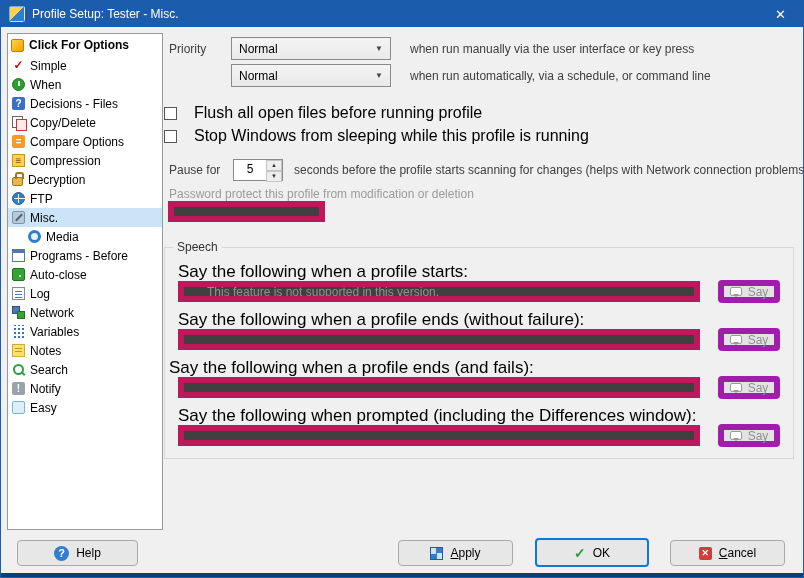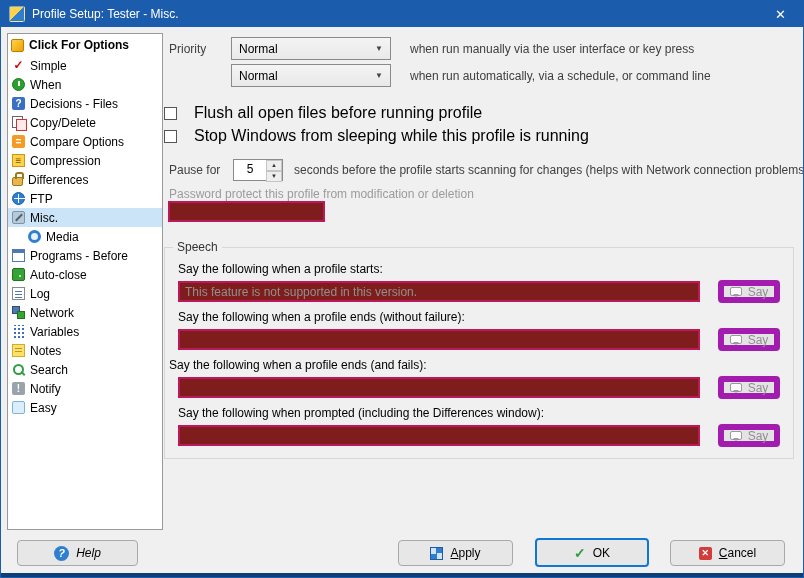--- a/index.html
+++ b/index.html
@@ -73,25 +73,25 @@
   .lbl.dim { color:#9b9b9b; }
   .combo { position:absolute; display:flex; align-items:center; background:linear-gradient(#f4f4f4,#e9e9e9);
     border:1px solid #8a8a8a; padding:0 7px; font-size:12px; }
   .combo .arrow { margin-left:auto; font-size:8px; color:#444; }
   .cbrow { position:absolute; display:flex; align-items:center; gap:17px; font-size:16px; height:16px; }
   .cb { width:13px; height:13px; min-width:13px; background:#fff; border:1px solid #555; }
   .spin { position:absolute; display:flex; border:1px solid #8a8a8a; background:#fff; }
   .spin .val { flex:1; text-align:center; font-size:12px; line-height:19px; }
   .spin .btns { width:16px; display:flex; flex-direction:column; }
   .spin .btns div { flex:1; font-size:6px; line-height:9px; text-align:center; background:#eee; border:1px solid #c5c5c5; color:#333; }
-  .tb { position:absolute; border:2px solid #be185d; background:#7f1d1d; font:12px "Liberation Sans", sans-serif; padding:0 5px; }
+  .tb { position:absolute; border:6px solid #be185d; background:#404040; font:12px "Liberation Sans", sans-serif; padding:0 23px; }
   .tb.gray { color:#909090; }
   .group { position:absolute; border:1px solid #d7d7d7; }
   .group-legend { position:absolute; top:-8px; left:8px; background:#f0f0f0; padding:0 4px; font-size:12px; color:#333; }
-  .glbl { position:absolute; font-size:12px; white-space:nowrap; }
+  .glbl { position:absolute; font-size:17px; white-space:nowrap; }
   .saybtn { position:absolute; display:flex; align-items:center; justify-content:center; gap:6px;
     background:#e3e3e3; border:6px solid #a21caf; border-radius:4px; color:#8f8f8f; font-size:12px; }
   .bubble { width:12px; height:9px; border:1px solid #9a9a9a; border-radius:2px; position:relative; background:#fff; }
   .bubble::after { content:""; position:absolute; left:2px; bottom:-5px; width:0; height:0; border:3px solid transparent; border-top-color:#9a9a9a; }
 
   
   .btn { position:absolute; display:flex; align-items:center; justify-content:center; gap:7px;
     font-size:12px; background:#e7e7e7; border:1px solid #a9a9a9; border-radius:4px; color:#000; }
   .btn.default { border:2px solid #0f78d7; }
   .ic-help { width:15px; height:15px; min-width:15px; border-radius:50%; background:#2f7fd0; color:#fff;
@@ -141,21 +141,21 @@
     <div class="sb-item">
       <span class="ic ic-compare"></span>
       <span class="sb-label">Compare Options</span>
     </div>
     <div class="sb-item">
       <span class="ic ic-compress"></span>
       <span class="sb-label">Compression</span>
     </div>
     <div class="sb-item">
       <span class="ic ic-decrypt"></span>
-      <span class="sb-label">Differences</span>
+      <span class="sb-label">Decryption</span>
     </div>
     <div class="sb-item">
       <span class="ic ic-ftp"></span>
       <span class="sb-label">FTP</span>
     </div>
     <div class="sb-item sel">
       <span class="ic ic-misc"></span>
       <span class="sb-label">Misc.</span>
     </div>
     <div class="sb-item indent">
@@ -259,21 +259,21 @@
     </div>
 
     <div class="glbl" style="left:13px; top:158px;">Say the following when prompted (including the Differences window):</div>
     <input class="tb" style="left: 13px; top: 177px; width: 522px; height: 21px;" value="">
     <div class="saybtn" style="left:553px; top:176px; width:62px; height:23px;">
       <span class="bubble"></span>
       <span>Say</span>
     </div>
   </div>
 
-  <div class="btn" style="left:16px; top:539px; width:121px; height:26px;font-style:italic;">
+  <div class="btn" style="left:16px; top:539px; width:121px; height:26px;">
     <span class="ic-help"></span>
     <span>Help</span>
   </div>
   <div class="btn" style="left:397px; top:539px; width:115px; height:26px;">
     <span class="ic-apply"></span>
     <span><u>A</u>pply</span>
   </div>
   <div class="btn default" style="left:534px; top:537px; width:114px; height:29px;">
     <span class="ic-ok"></span>
     <span>OK</span>

